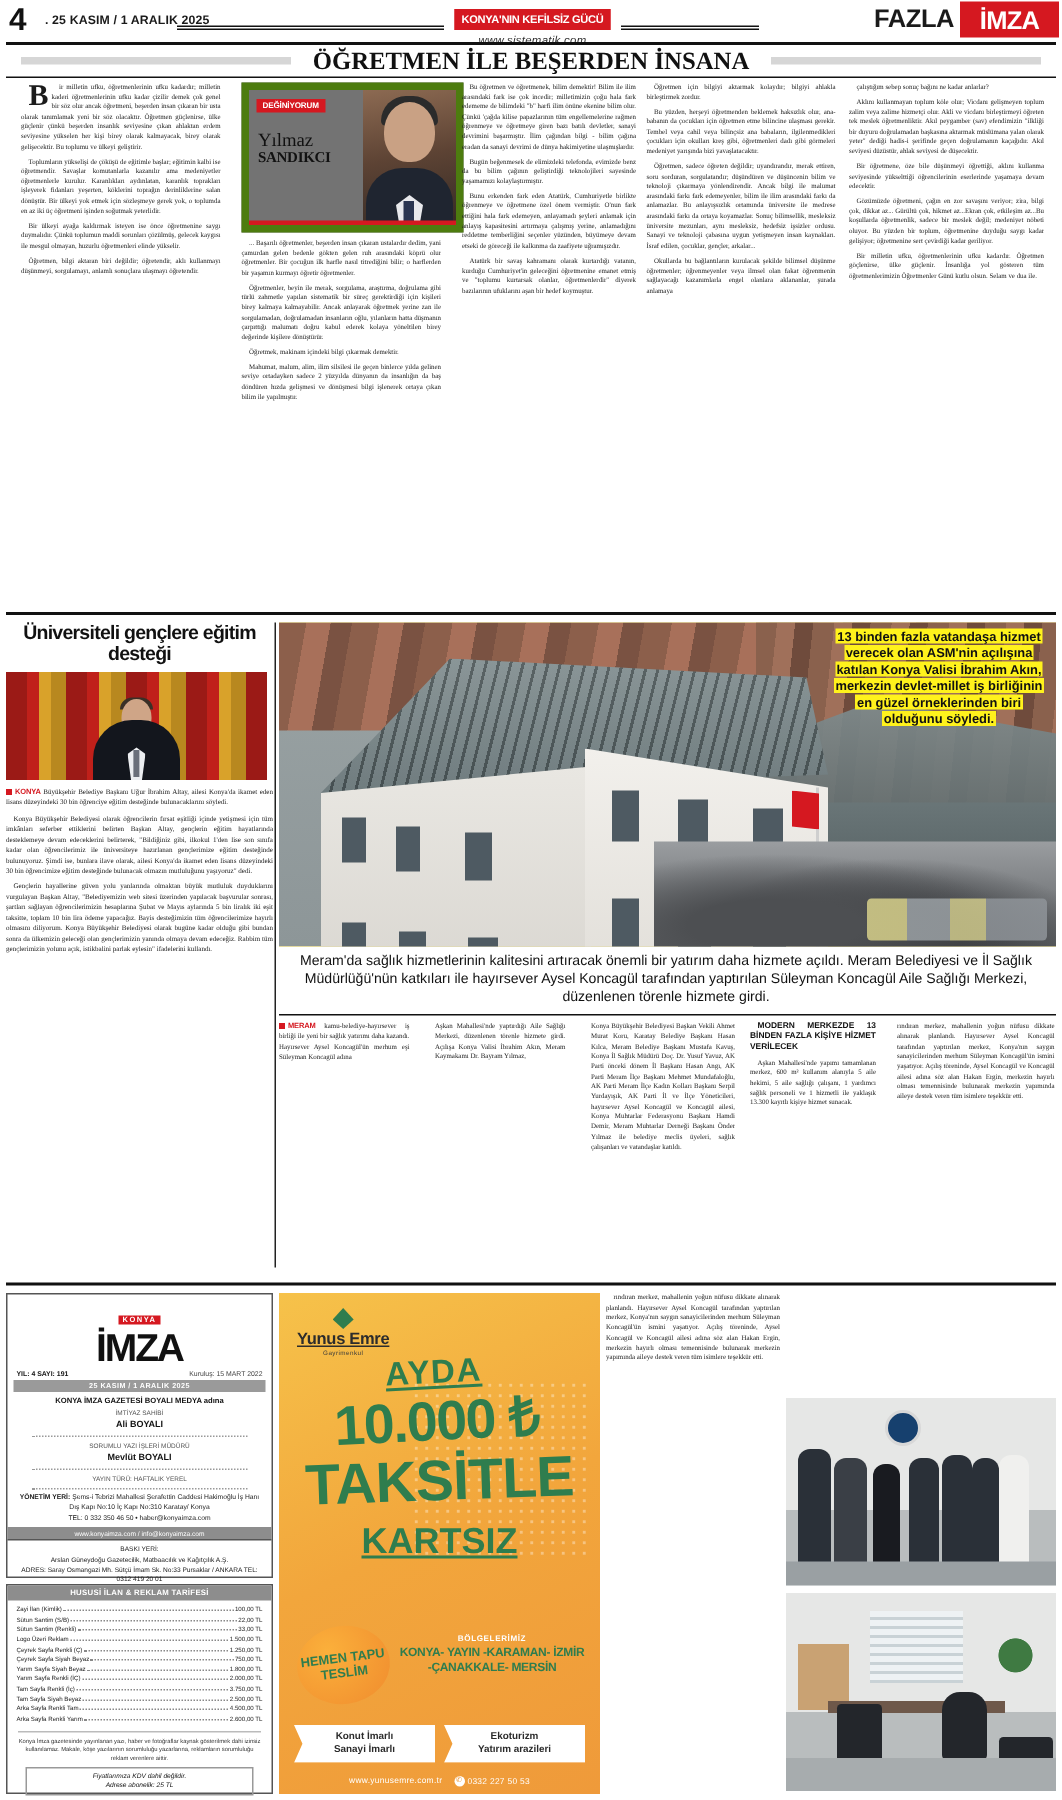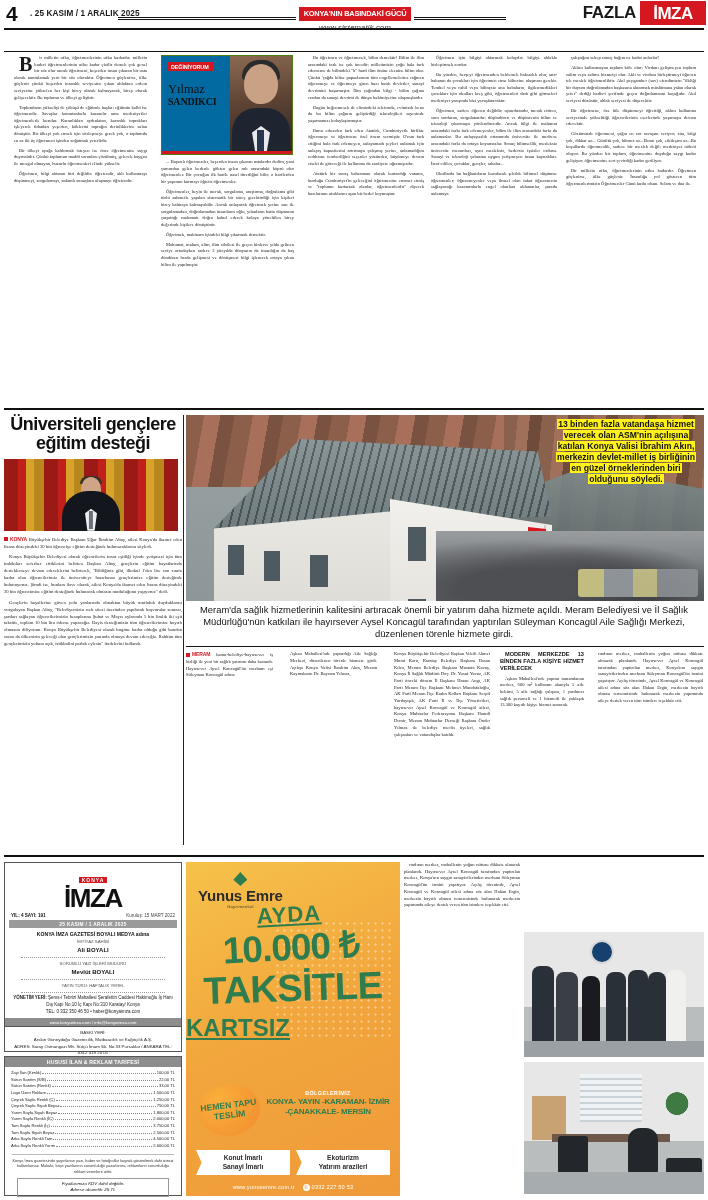--- a/index.html
+++ b/index.html
@@ -56,22 +56,22 @@
   .ocol.c1 { left:8px; }
   .ocol.c2 { left:155px; }
   .ocol.c3 { left:302px; }
   .ocol.c4 { left:425px; }
   .ocol.c5 { left:560px; }
   .ocol p { margin-bottom:3.4px; text-indent:5px; }
   .dropcap::first-letter { float:left; font-size:20px; line-height:.82; font-weight:bold;
     padding-right:2px; padding-top:1px; }
 
   
-  .authorcard { position:absolute; left:155px; top:0; width:132px; height:100px;
-    border:1px solid #4d7c0f; background:#0369a1; overflow:hidden; }
+  .authorcard { position:absolute; left:155px; top:0; width:148px; height:100px;
+    border:5px solid #4d7c0f; background:#737373; overflow:hidden; }
   .ac-photo { position:absolute; right:0; top:0; width:62px; height:100px;
     background:linear-gradient(170deg,#8c6a52 0%,#5d4334 45%,#2d2622 100%); }
   .ac-face { position:absolute; right:14px; top:8px; width:34px; height:40px; border-radius:50% 50% 46% 46%;
     background:#c9a184; }
   .ac-hair { position:absolute; right:12px; top:4px; width:38px; height:20px;
     border-radius:20px 20px 4px 4px; background:#2b2b2b; }
   .ac-body { position:absolute; right:2px; bottom:0; width:58px; height:48px;
     background:#1f2530; border-radius:24px 24px 0 0; }
   .ac-shirt { position:absolute; right:22px; bottom:0; width:18px; height:30px; background:#e8e9ec;
     clip-path:polygon(50% 0,100% 22%,78% 100%,22% 100%,0 22%); }
@@ -82,21 +82,21 @@
   .ac-name { position:absolute; left:6px; top:26px; font-family:"Liberation Serif",serif;
     font-size:12.5px; color:#111; line-height:1.12; }
   .ac-name b { display:block; font-weight:bold; font-size:10px; letter-spacing:-.2px; }
   .ac-redbar { position:absolute; left:0; bottom:0; width:100%; height:3px; background:#d51820; }
 
   
   .secline { position:absolute; left:4px; width:700px; height:2px; background:#111; }
 
   
   .leftcol { position:absolute; left:4px; top:415px; width:178px; height:430px; }
-  .edu-title { font-family:"Liberation Sans",sans-serif; font-weight:bold; font-size:18px;
+  .edu-title { font-family:"Liberation Sans",sans-serif; font-weight:bold; font-size:13px;
      line-height:1.05; color:#111; text-align:center; letter-spacing:-.5px; padding:0 2px; }
   .edu-photo { margin-top:6px; width:174px; height:72px; position:relative; overflow:hidden;
      background:#7d1b17; }
   .flagbg { position:absolute; inset:0; background:
       repeating-linear-gradient(90deg,#9b1a16 0 14px,#c0201a 14px 22px,#d9a22a 22px 30px,#b8881f 30px 40px); }
   .podium { position:absolute; left:50%; transform:translateX(-50%); bottom:0; width:58px; height:40px;
      background:#13161d; border-radius:26px 26px 0 0; }
   .po-head { position:absolute; left:50%; transform:translateX(-50%); bottom:30px; width:20px; height:24px;
      border-radius:50% 50% 45% 45%; background:#cfa587; }
   .po-hair { position:absolute; left:50%; transform:translateX(-50%); bottom:47px; width:22px; height:8px;
@@ -109,21 +109,21 @@
   .edu-body p { margin-bottom:3.6px; text-indent:5px; }
   .edu-body p.noind { text-indent:0; }
   .kicker { font-family:"Liberation Sans",sans-serif; font-weight:bold; font-size:5px; color:#d51820;
      letter-spacing:-.1px; }
   .kicker::before { content:""; display:inline-block; width:4px; height:4px; background:#d51820;
      margin-right:2px; vertical-align:middle; }
   .vrule { position:absolute; left:183px; top:415px; width:1px; height:430px; background:#222; }
 
   
   .mainstory { position:absolute; left:186px; top:415px; width:518px; }
-  .photoblock { position:relative; width:518px; height:186px; overflow:hidden; background:#fde047; }
+  .photoblock { position:relative; width:518px; height:216px; overflow:hidden; background:#fde047; }
   .sky { position:absolute; inset:0; background:linear-gradient(180deg,#9aa3a4 0%,#8d9698 100%); }
   .roofs-bg { position:absolute; left:0; top:0; width:100%; height:72px;
     background:repeating-linear-gradient(100deg,#8c5f4b 0 18px,#a8705a 18px 34px,#7a5242 34px 48px); }
   .bldg { position:absolute; left:6px; top:24px; width:360px; height:226px; }
   .bldg-roof { position:absolute; left:0; top:0; width:360px; height:90px;
      background:linear-gradient(180deg,#7d8a8c 0%,#5f6d70 100%);
      clip-path:polygon(6% 100%,30% 0,96% 14%,100% 86%);
      }
   .bldg-roof-lines { position:absolute; left:0; top:0; width:360px; height:90px;
      clip-path:polygon(6% 100%,30% 0,96% 14%,100% 86%);
@@ -231,32 +231,32 @@
   
   .advert { position:absolute; left:186px; top:862px; width:214px; height:334px;
      background:linear-gradient(155deg,#f6c24a 0%,#f2a63c 48%,#ef9a3a 100%); overflow:hidden; }
   .ad-dots { position:absolute; right:6px; top:58px; width:120px; height:120px; opacity:.35;
      background-image:radial-gradient(#fff 1px, transparent 1.1px);
      background-size:7px 7px; }
   .ad-logo { position:absolute; left:12px; top:10px; color:#2c2c2c;
      font-family:"Liberation Sans",sans-serif; }
   .ad-logo .leaf { width:14px; height:14px; margin:0 auto 1px; background:#2f7d4e;
      clip-path:polygon(50% 0,100% 55%,50% 100%,0 55%); }
-  .ad-logo .nm { font-size:15px; font-weight:bold; letter-spacing:-.2px; }
+  .ad-logo .nm { font-size:11px; font-weight:bold; letter-spacing:-.2px;text-decoration:underline; }
   .ad-logo .sb { font-size:4.2px; text-align:center; letter-spacing:.3px; color:#3a3a3a; }
   .ad-l1 { position:absolute; left:0; right:8px; top:40px; text-align:center;
      font-family:"Liberation Sans",sans-serif; font-weight:bold; font-size:22px; color:#2f7d4e;
      letter-spacing:1px; transform:rotate(-3deg); text-decoration:underline; }
   .ad-l2 { position:absolute; left:0; right:4px; top:58px; text-align:center;
      font-family:"Liberation Sans",sans-serif; font-weight:bold; font-size:37px; color:#2f7d4e;
      letter-spacing:-1px; transform:rotate(-3deg); }
   .ad-l3 { position:absolute; left:0; right:0; top:105px; text-align:center;
      font-family:"Liberation Sans",sans-serif; font-weight:bold; font-size:38px; color:#2f7d4e;
      letter-spacing:-.5px; transform:rotate(-2deg); }
-  .ad-l4 { position:absolute; left:0; right:0; top:152px; 
+  .ad-l4 { position:absolute; left:0; right:0; top:152px; text-align:center;
      font-family:"Liberation Sans",sans-serif; font-weight:bold; font-size:24px; color:#2f7d4e;
      letter-spacing:0; text-decoration:underline; }
   .ad-l5 { position:absolute; left:0; right:0; top:182px; text-align:center;
      font-family:"Liberation Sans",sans-serif; font-weight:bold; font-size:28px; color:#2f7d4e; }
   .ad-badge { position:absolute; left:12px; top:222px; width:62px; height:52px; border-radius:50%;
      background:radial-gradient(circle at 35% 30%,#fbb03b,#f08c2e);
      color:#2f7d4e; font-family:"Liberation Sans",sans-serif; font-weight:bold; font-size:8.6px;
      line-height:1.18; display:flex; align-items:center; justify-content:center; text-align:center;
      transform:rotate(-7deg); }
   .ad-reg { position:absolute; right:8px; top:228px; width:128px; text-align:center; }
@@ -296,29 +296,34 @@
 </head>
 <body>
 
 <div class="page">
 
   <div class="topbar">
     <div class="pagenum">4</div>
     <div class="topdate">. 25 KASIM / 1 ARALIK 2025</div>
     <div class="rule-left"></div>
     <div class="webbox">
-      <div class="sloganbar">KONYA'NIN BASINDAKİ GÜCÜ</div>
+      <div class="sloganbar">KONYA'NIN KEFİLSİZ GÜCÜ</div>
       <div class="weburl">www.sistematik.com</div>
     </div>
     <div class="rule-right"></div>
     <div class="haber">FAZLA</div>
     <div class="imza-top">İMZA</div>
   </div>
   <div class="topline"></div>
 
+  <div class="opinion-head">
+    <div class="oh-barL"></div>
+    <div class="oh-barR"></div>
+    <div class="oh-title">ÖĞRETMEN İLE BEŞERDEN İNSANA</div>
+  </div>
   <div class="oh-rule"></div>
 
   <div class="opinion">
 
     <div class="ocol c1">
       <p class="dropcap">Bir milletin ufku, öğretmenlerinin ufku kadardır; milletin kaderi öğretmenlerinin ufku kadar çizilir demek çok genel bir söz olur ancak öğretmeni, beşerden insan çıkaran bir usta olarak tanımlamak yeni bir söz olacaktır. Öğretmen güçlenirse, ülke güçlenir çünkü beşerden insanlık seviyesine çıkan ahlaktan erdem seviyesine yükselen her kişi birey olarak kalmayacak, birey olarak gelişecektir. Bu toplumu ve ülkeyi geliştirir.</p>
       <p>Toplumların yükselişi de çöküşü de eğitimle başlar; eğitimin kalbi ise öğretmendir. Savaşlar komutanlarla kazanılır ama medeniyetler öğretmenlerle kurulur. Karanlıkları aydınlatan, karanlık toprakları işleyerek fidanları yeşerten, köklerini toprağın derinliklerine salan dönüştür. Bir ülkeyi yok etmek için sözleşmeye gerek yok, o toplumda en az iki üç öğretmeni işinden soğutmak yeterlidir.</p>
       <p>Bir ülkeyi ayağa kaldırmak isteyen ise önce öğretmenine saygı duymalıdır. Çünkü toplumun maddi sorunları çözülmüş, gelecek kaygısı ile mesgul olmayan, huzurlu öğretmenleri elinde yükselir.</p>
       <p>Öğretmen, bilgi aktaran biri değildir; öğretendir, aklı kullanmayı düşünmeyi, sorgulamayı, anlamlı sonuçlara ulaşmayı öğretendir.</p>
     </div>

